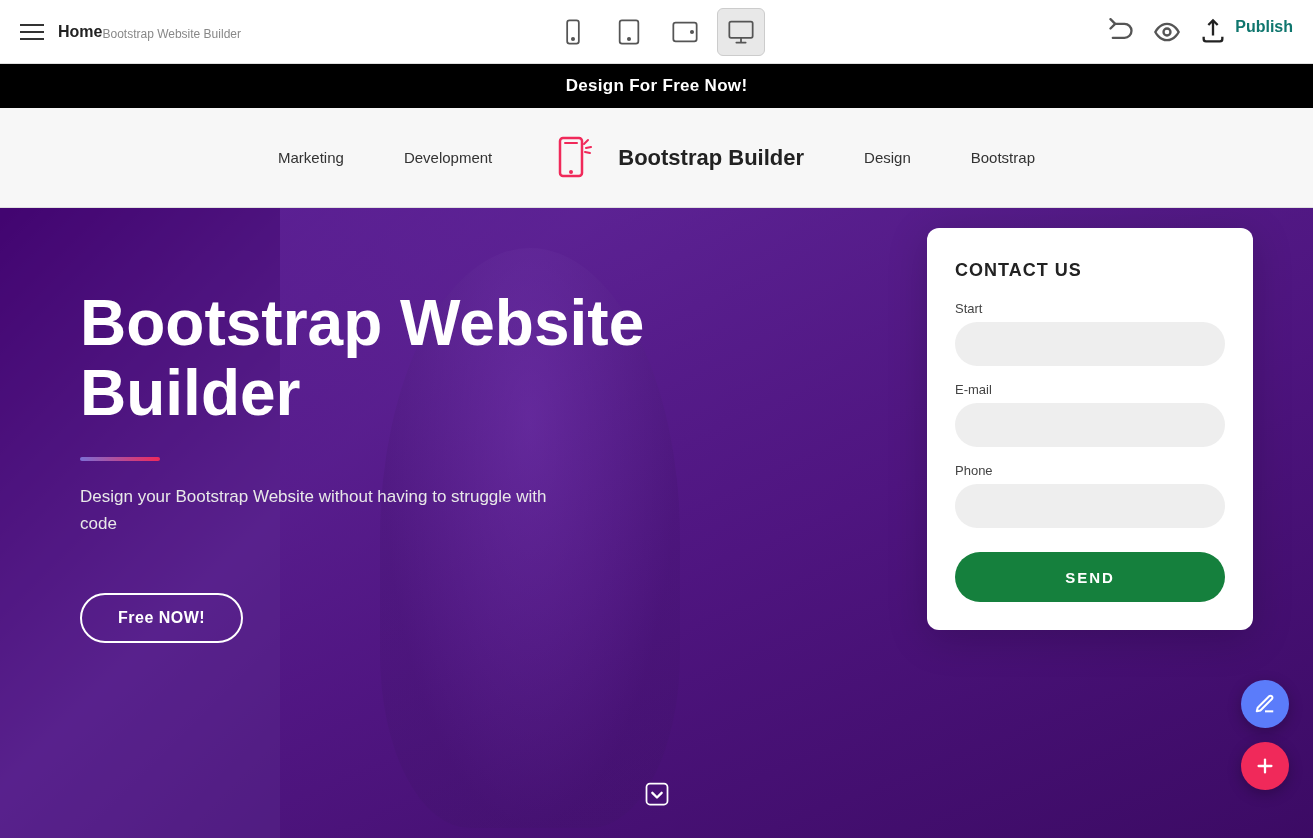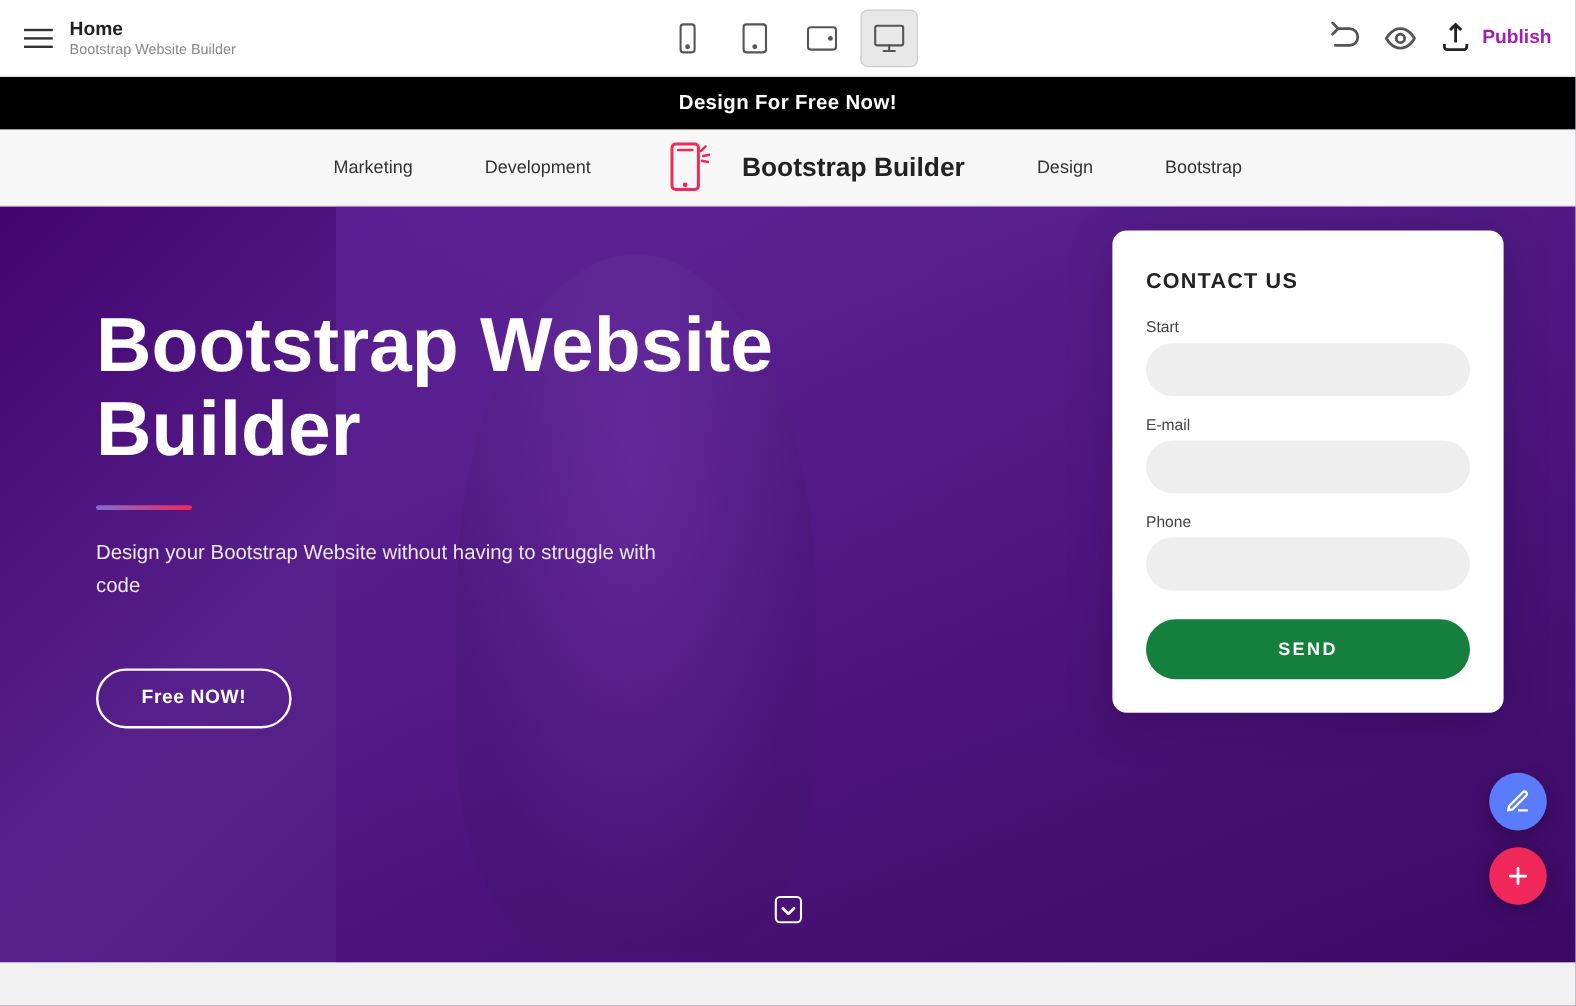--- a/index.html
+++ b/index.html
@@ -29,21 +29,22 @@
       cursor: pointer;
     }
     .hamburger-icon span {
       display: block;
       width: 24px;
       height: 2px;
       background: #333;
     }
     .toolbar-title-group {
       display: flex;
-      flex-direction: column;
+      flex-direction: row;
+      align-items: flex-end;
     }
     .toolbar-home {
       font-size: 16px;
       font-weight: 600;
       color: #222;
     }
     .toolbar-subtitle {
       font-size: 12px;
       color: #888;
     }
@@ -84,49 +85,48 @@
       background: none;
       border: none;
       cursor: pointer;
       color: #555;
       display: flex;
       align-items: center;
       justify-content: center;
     }
     .publish-btn {
       display: flex;
-      align-items: center;
       gap: 8px;
       background: none;
       border: none;
       cursor: pointer;
       font-size: 16px;
       font-weight: 600;
-      color: #a21caf;
+      color: #0f766e;
     }
 
     
     .promo-banner {
       background: #000000;
       text-align: center;
       padding: 12px;
       font-size: 17px;
       font-weight: 600;
       color: #fff;
       letter-spacing: 0.3px;
     }
 
     
     .site-navbar {
       background: #f7f7f7;
       display: flex;
       align-items: center;
       justify-content: center;
       gap: 60px;
-      height: 64px;
+      height: 100px;
       border-bottom: 1px solid #e0e0e0;
     }
     .nav-link {
       font-size: 15px;
       color: #333;
       text-decoration: none;
       cursor: pointer;
     }
     .brand {
       display: flex;

